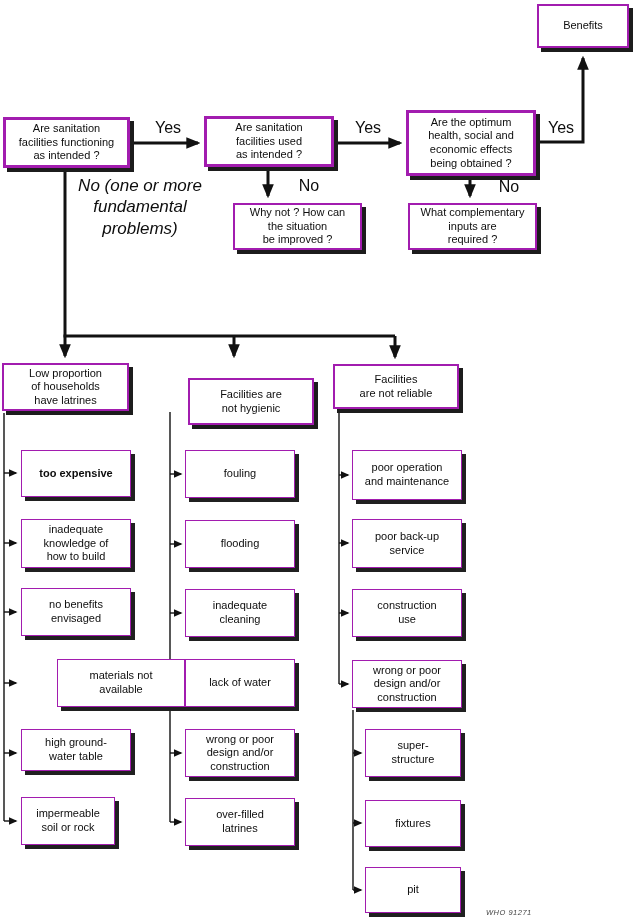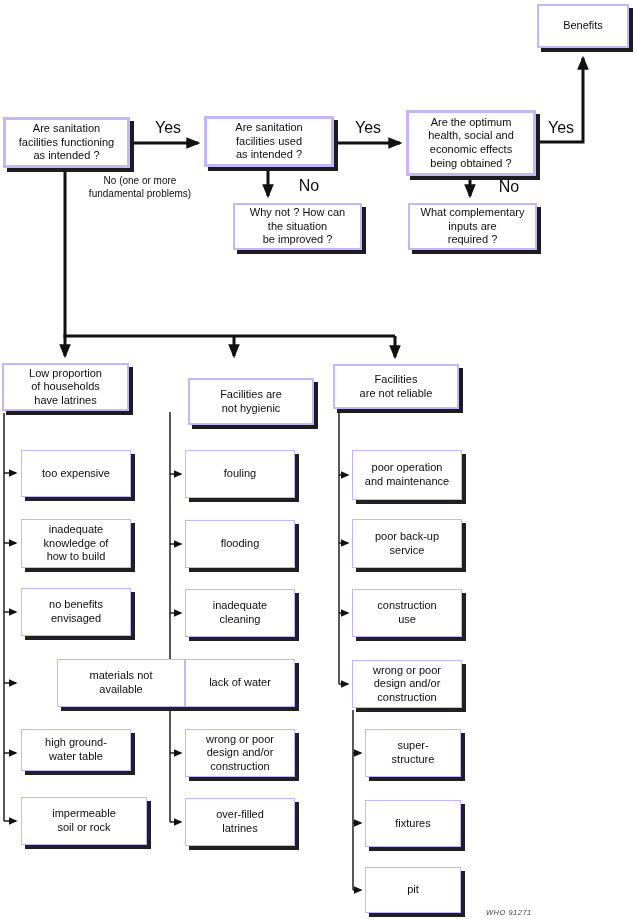--- a/index.html
+++ b/index.html
@@ -2,33 +2,33 @@
 <html><head>
 <meta charset="utf-8">
 <style>
   html, body { margin: 0; padding: 0; background: #fff; }
   body { width: 635px; height: 919px; position: relative; overflow: hidden;
          font-family: "Liberation Sans", sans-serif; color: #111; }
   .canvas { position: absolute; left: 0; top: 0; width: 635px; height: 919px; background: #fff; }
   svg.connectors { position: absolute; left: 0; top: 0; z-index: 1; }
   .box {
     position: absolute; z-index: 2; background: #fff;
-    border: 2px solid #c4b5fd; box-shadow: 4px 4px 0 #1c1c1c;
+    border: 2px solid #a21caf; box-shadow: 4px 4px 0 #1c1c1c;
     display: flex; align-items: center; justify-content: center;
     text-align: center; white-space: pre-line;
     font-size: 11px; line-height: 1.24; color: #0d0d0d;
     box-sizing: border-box; padding: 2px;
   }
   .box.heavy { border-width: 3px; }
   .box.thin  { border-width: 1.5px; box-shadow: 4px 4px 0 #202020; }
   .lbl {
     position: absolute; z-index: 2; font-size: 16px; color: #0d0d0d;
     text-align: center; white-space: pre-line; line-height: 1.25;
   }
-  .lbl.small { font-size: 10px; }
+  .lbl.small { font-size: 17px; font-style: italic; }
   .credit {
     position: absolute; z-index: 2; font-size: 7.5px; font-style: italic;
     color: #454545; letter-spacing: 0.5px; white-space: nowrap;
   }
 </style>
 </head>
 <body>
 
 <div class="canvas">
 
@@ -117,31 +117,31 @@
   <div class="lbl" style="left:492px; top:177px; width:34px;">No</div>
 
   <div class="box" style="left:2px; top:363px; width:127px; height:48px;">Low proportion
 of households
 have latrines</div>
   <div class="box" style="left:171px; top:378px; width:126px; height:47px;margin-left:17px;">Facilities are
 not hygienic</div>
   <div class="box" style="left:333px; top:364px; width:126px; height:45px;">Facilities
 are not reliable</div>
 
-  <div class="box thin" style="left:21px; top:450px; width:110px; height:47px;">too expensive</div>
+  <div class="box thin" style="left:21px; top:450px; width:110px; height:47px;font-weight:bold;">too expensive</div>
   <div class="box thin" style="left:21px; top:519px; width:110px; height:49px;">inadequate
 knowledge of
 how to build</div>
   <div class="box thin" style="left:21px; top:588px; width:110px; height:48px;">no benefits
 envisaged</div>
   <div class="box thin" style="left:21px; top:659px; width:128px; height:48px;margin-left:36px;">materials not
 available</div>
   <div class="box thin" style="left:21px; top:729px; width:110px; height:42px;">high ground-
 water table</div>
-  <div class="box thin" style="left:21px; top:797px; width:126px; height:48px;">impermeable
+  <div class="box thin" style="left:21px; top:797px; width:94px; height:48px;">impermeable
 soil or rock</div>
 
   <div class="box thin" style="left:185px; top:450px; width:110px; height:48px;">fouling</div>
   <div class="box thin" style="left:185px; top:520px; width:110px; height:48px;">flooding</div>
   <div class="box thin" style="left:185px; top:589px; width:110px; height:48px;">inadequate
 cleaning</div>
   <div class="box thin" style="left:185px; top:659px; width:110px; height:48px;">lack of water</div>
   <div class="box thin" style="left:185px; top:729px; width:110px; height:48px;">wrong or poor
 design and/or
 construction</div>

